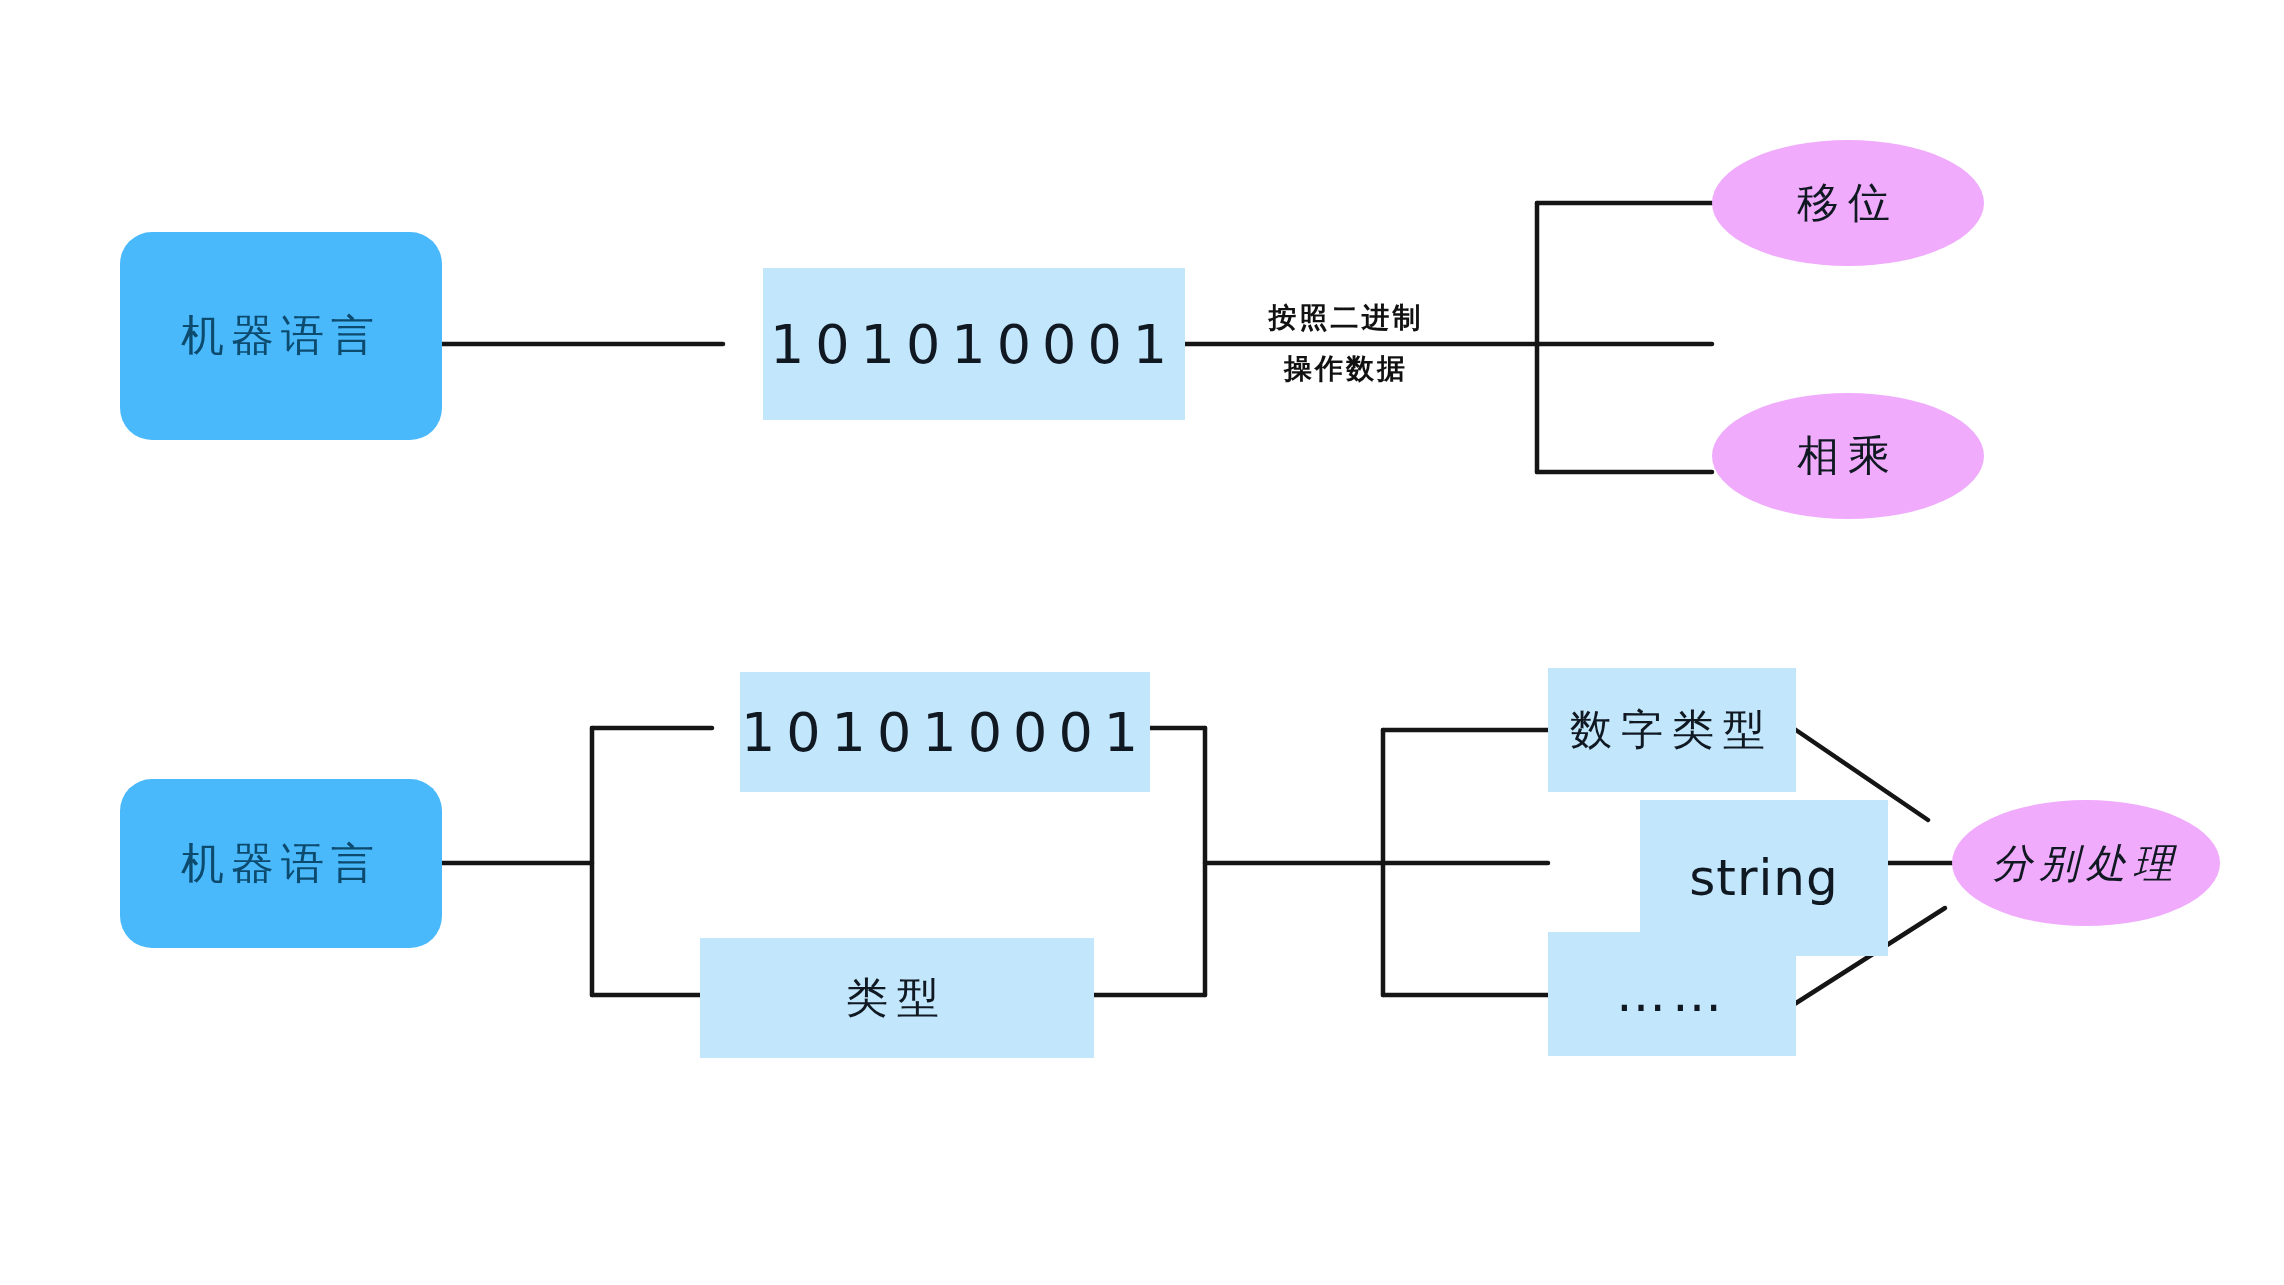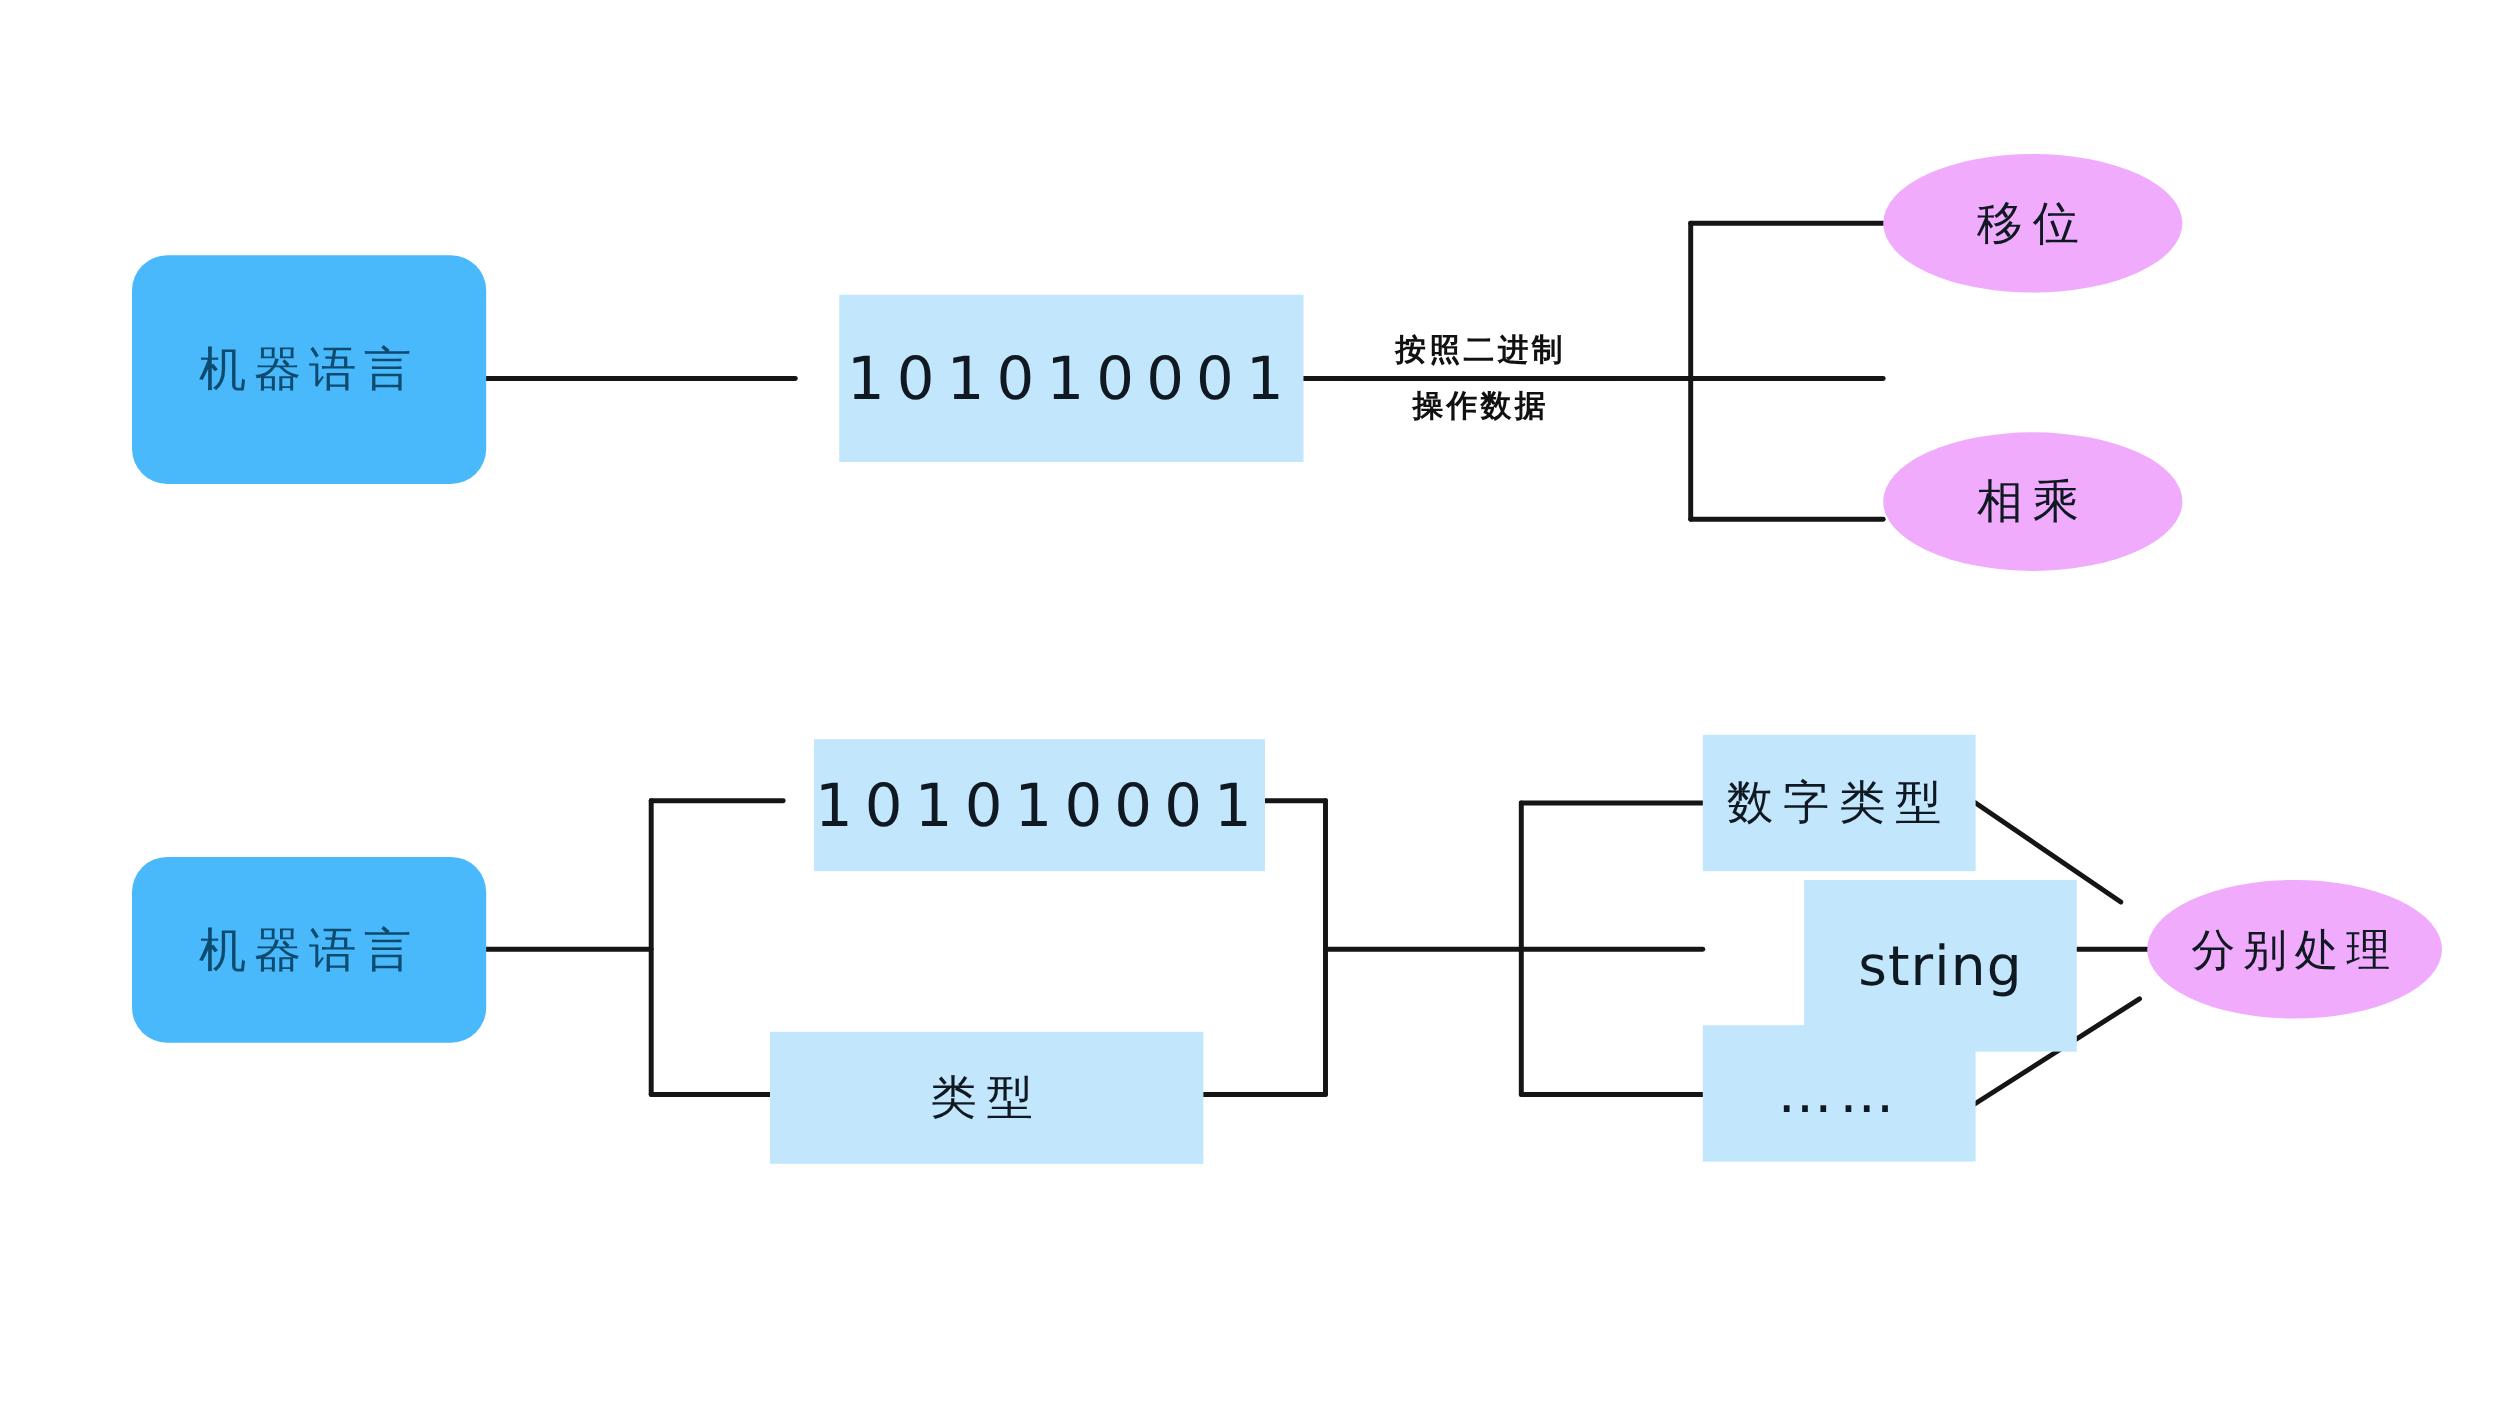--- a/index.html
+++ b/index.html
@@ -23,21 +23,21 @@
   .hl.mono{font-size:54px;letter-spacing:11px;font-weight:400;
        font-family:"DejaVu Sans","Liberation Sans",sans-serif;margin-left:40px;}
   .hl.cjk{font-size:42px;letter-spacing:9px;}
   .hl.lat{font-size:50px;letter-spacing:1px;}
   .hl.dots{font-size:50px;letter-spacing:6px;}
 
   
   .ell{position:absolute;display:flex;align-items:center;justify-content:center;
        background:#f0abfc;color:#101822;border-radius:50%;
        font-size:42px;letter-spacing:9px;}
-  .ell.wide{font-size:40px;letter-spacing:7px;}
+  .ell.wide{font-size:40px;letter-spacing:7px;font-style:italic;}
 
   
   .edge-label{position:absolute;display:flex;flex-direction:column;
        align-items:center;color:#111111;font-size:28px;letter-spacing:3px;
        font-weight:600;}
   .edge-label .top{padding-bottom:5px;}
   .edge-label .rule{width:100%;height:3px;background:#151515;}
   .edge-label .bot{padding-top:5px;}
 </style>
 </head>

